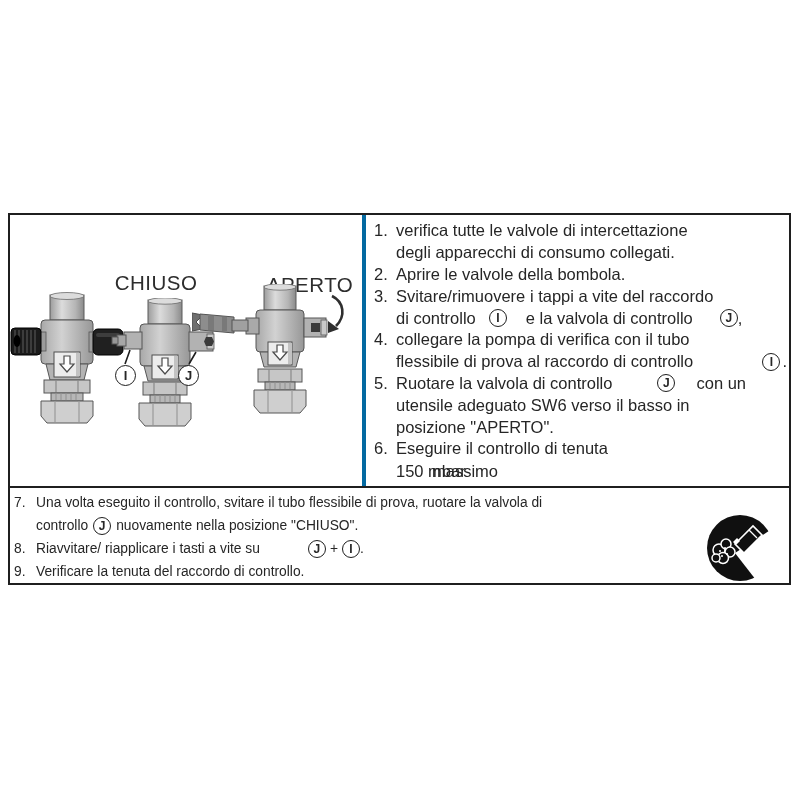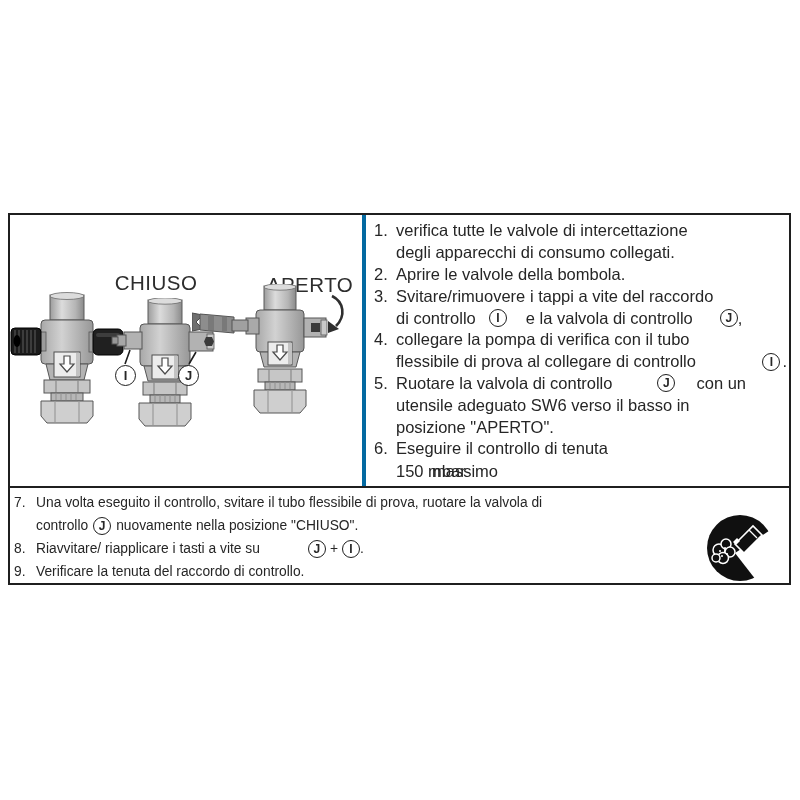--- a/index.html
+++ b/index.html
@@ -186,21 +186,21 @@
       <span class="badge" style="margin-left:13px">I</span>
       <span class="t" style="margin-left:19px">e la valvola di controllo</span>
       <span class="badge" style="margin-left:27px">J</span>
       <span class="t">,</span>
     </div>
     <div class="r-ln">
       <span class="num">4.</span>
       <span class="t">collegare la pompa di verifica con il tubo</span>
     </div>
     <div class="r-ln">
-      <span class="t ind">flessibile di prova al collegare di controllo</span>
+      <span class="t ind">flessibile di prova al raccordo di controllo</span>
       <span class="badge push-right">I</span>
       <span class="t">.</span>
     </div>
     <div class="r-ln">
       <span class="num">5.</span>
       <span class="t">Ruotare la valvola di controllo</span>
       <span class="badge" style="margin-left:45px">J</span>
       <span class="t" style="margin-left:21px">con un</span>
     </div>
     <div class="r-ln">

